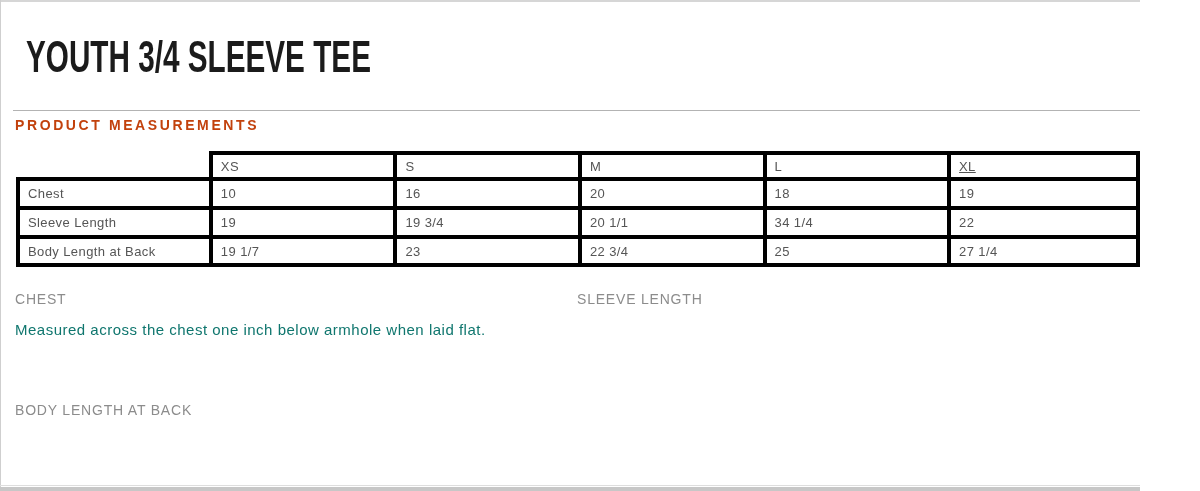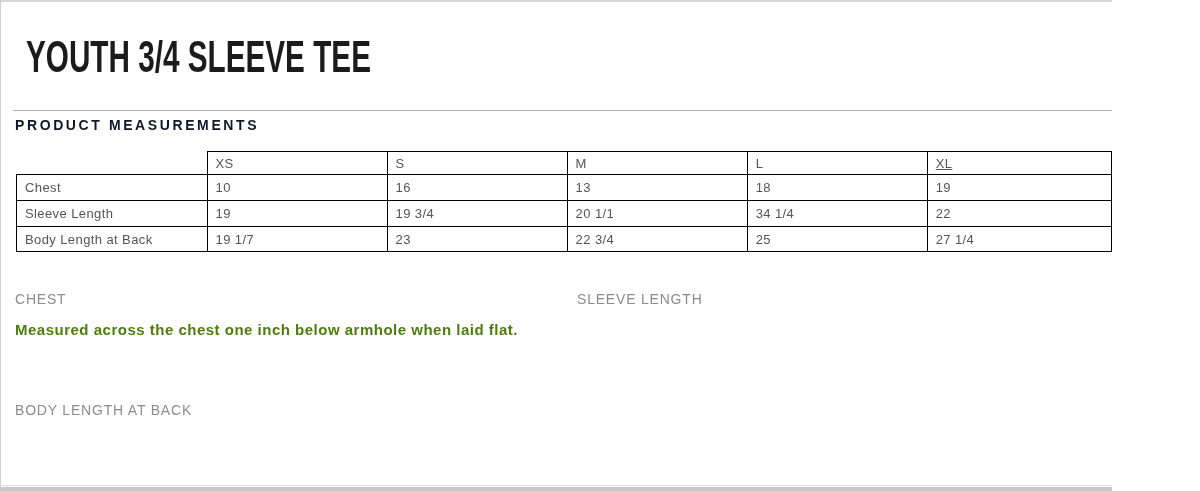--- a/index.html
+++ b/index.html
@@ -7,20 +7,21 @@
     padding: 0;
     background: #ffffff;
     font-family: "Liberation Sans", sans-serif;
   }
   .page {
     position: relative;
     width: 1112px;
     height: 491px;
     background: #ffffff;
     overflow: hidden;
+    padding-left: 28px;
   }
   
   .frame-top    { position: absolute; top: 0; left: 0; width: 1200px; height: 2px; background: #d6d6d6; }
   .frame-left   { position: absolute; top: 0; left: 0; width: 1px; height: 491px; background: #cfcfcf; }
   .frame-right  { position: absolute; top: 0; left: 1196px; width: 1px; height: 491px; background: #c6c6c6; }
   .frame-bottom-line { position: absolute; top: 485px; left: 0; width: 1200px; height: 1px; background: #dedede; }
   .frame-bottom-band { position: absolute; top: 487px; left: 0; width: 1200px; height: 4px; background: #c7c7c7; }
 
   
   .page-title {
@@ -48,34 +49,34 @@
     background: #b3b3b3;
   }
   .section-header {
     position: absolute;
     top: 117px;
     left: 15px;
     font-size: 14px;
     line-height: 16px;
     font-weight: bold;
     letter-spacing: 2.6px;
-    color: #0f172a;
+    color: #c2410c;
     white-space: nowrap;
   }
 
   
   .meas-table {
     position: absolute;
     top: 151px;
     left: 16px;
     border-collapse: collapse;
     table-layout: fixed;
   }
   .meas-table th, .meas-table td {
-    border: 1px solid #000000;
+    border: 4px solid #000000;
     padding: 0 0 0 8px;
     font-size: 13px;
     font-weight: normal;
     letter-spacing: 0.4px;
     color: #555555;
     text-align: left;
     vertical-align: middle;
     white-space: nowrap;
     overflow: hidden;
   }
@@ -96,23 +97,22 @@
     font-size: 14px;
     line-height: 17px;
     letter-spacing: 0.8px;
     color: #8c8c8c;
     margin: 0 0 8px 0;
   }
   .def-desc {
     font-size: 15px;
     line-height: 28px;
     letter-spacing: 0.5px;
-    color: #4d7c0f;
+    color: #0f766e;
     margin: 0;
-    font-weight: bold;
   }
 </style>
 </head>
 <body>
 
 <div class="page">
 
   <div class="frame-top"></div>
   <div class="frame-left"></div>
   <div class="frame-right"></div>
@@ -132,21 +132,21 @@
       <th class="col-size">XS</th>
       <th class="col-size">S</th>
       <th class="col-size">M</th>
       <th class="col-size">L</th>
       <th class="col-size-last">XL</th>
     </tr>
     <tr class="data-row">
       <td>Chest</td>
       <td>10</td>
       <td>16</td>
-      <td>13</td>
+      <td>20</td>
       <td>18</td>
       <td>19</td>
     </tr>
     <tr class="data-row">
       <td>Sleeve Length</td>
       <td>19</td>
       <td>19 3/4</td>
       <td>20 1/1</td>
       <td>34 1/4</td>
       <td>22</td>

